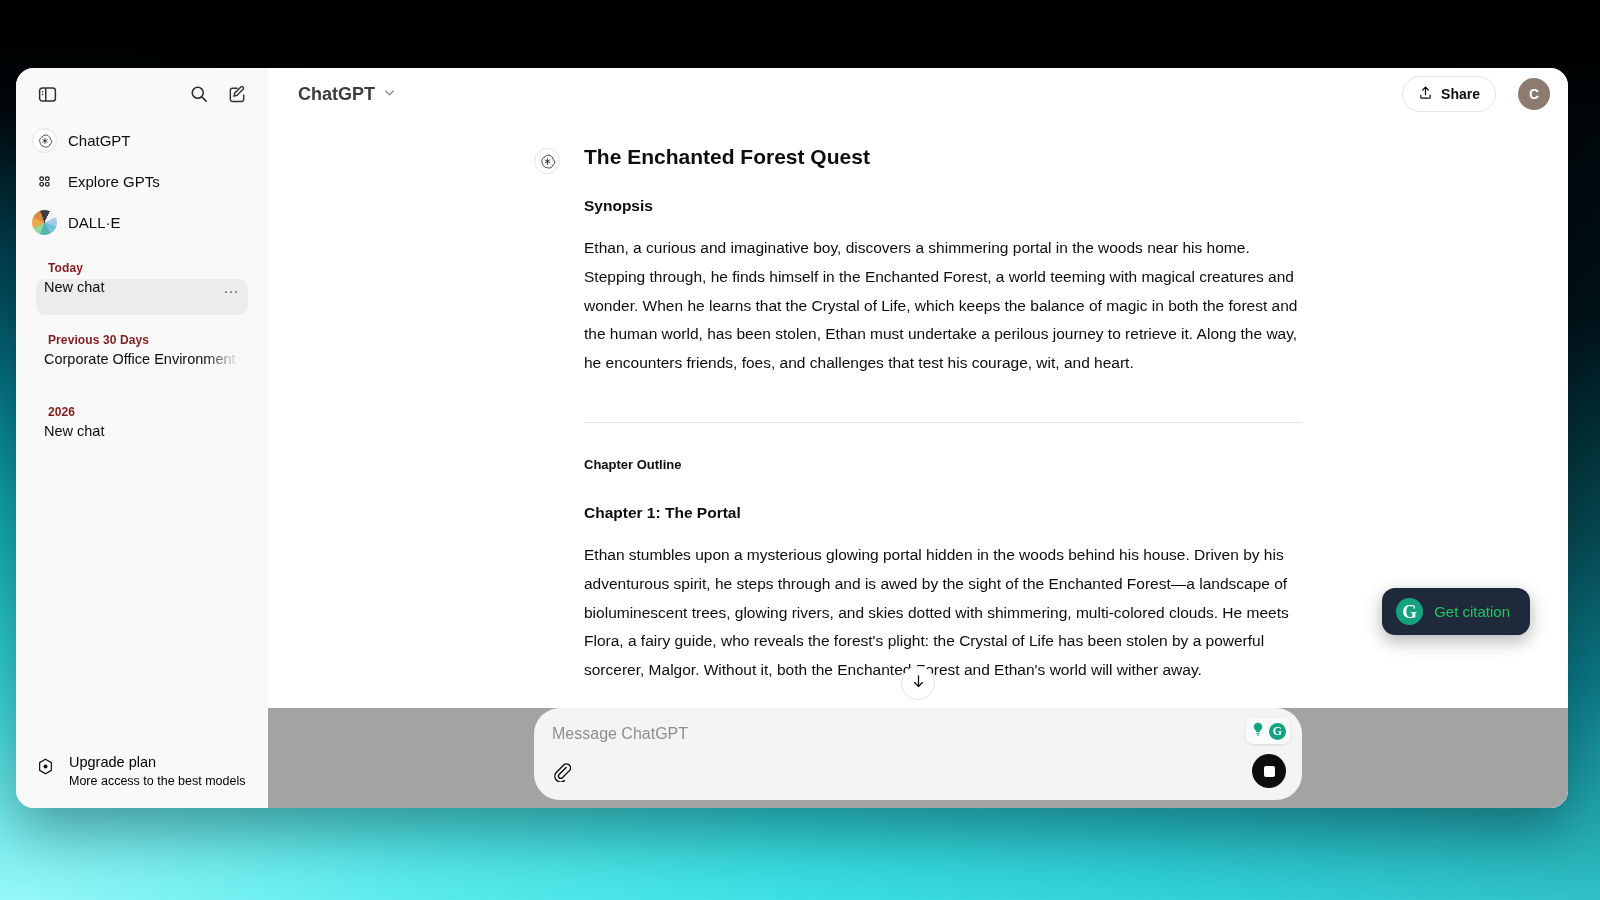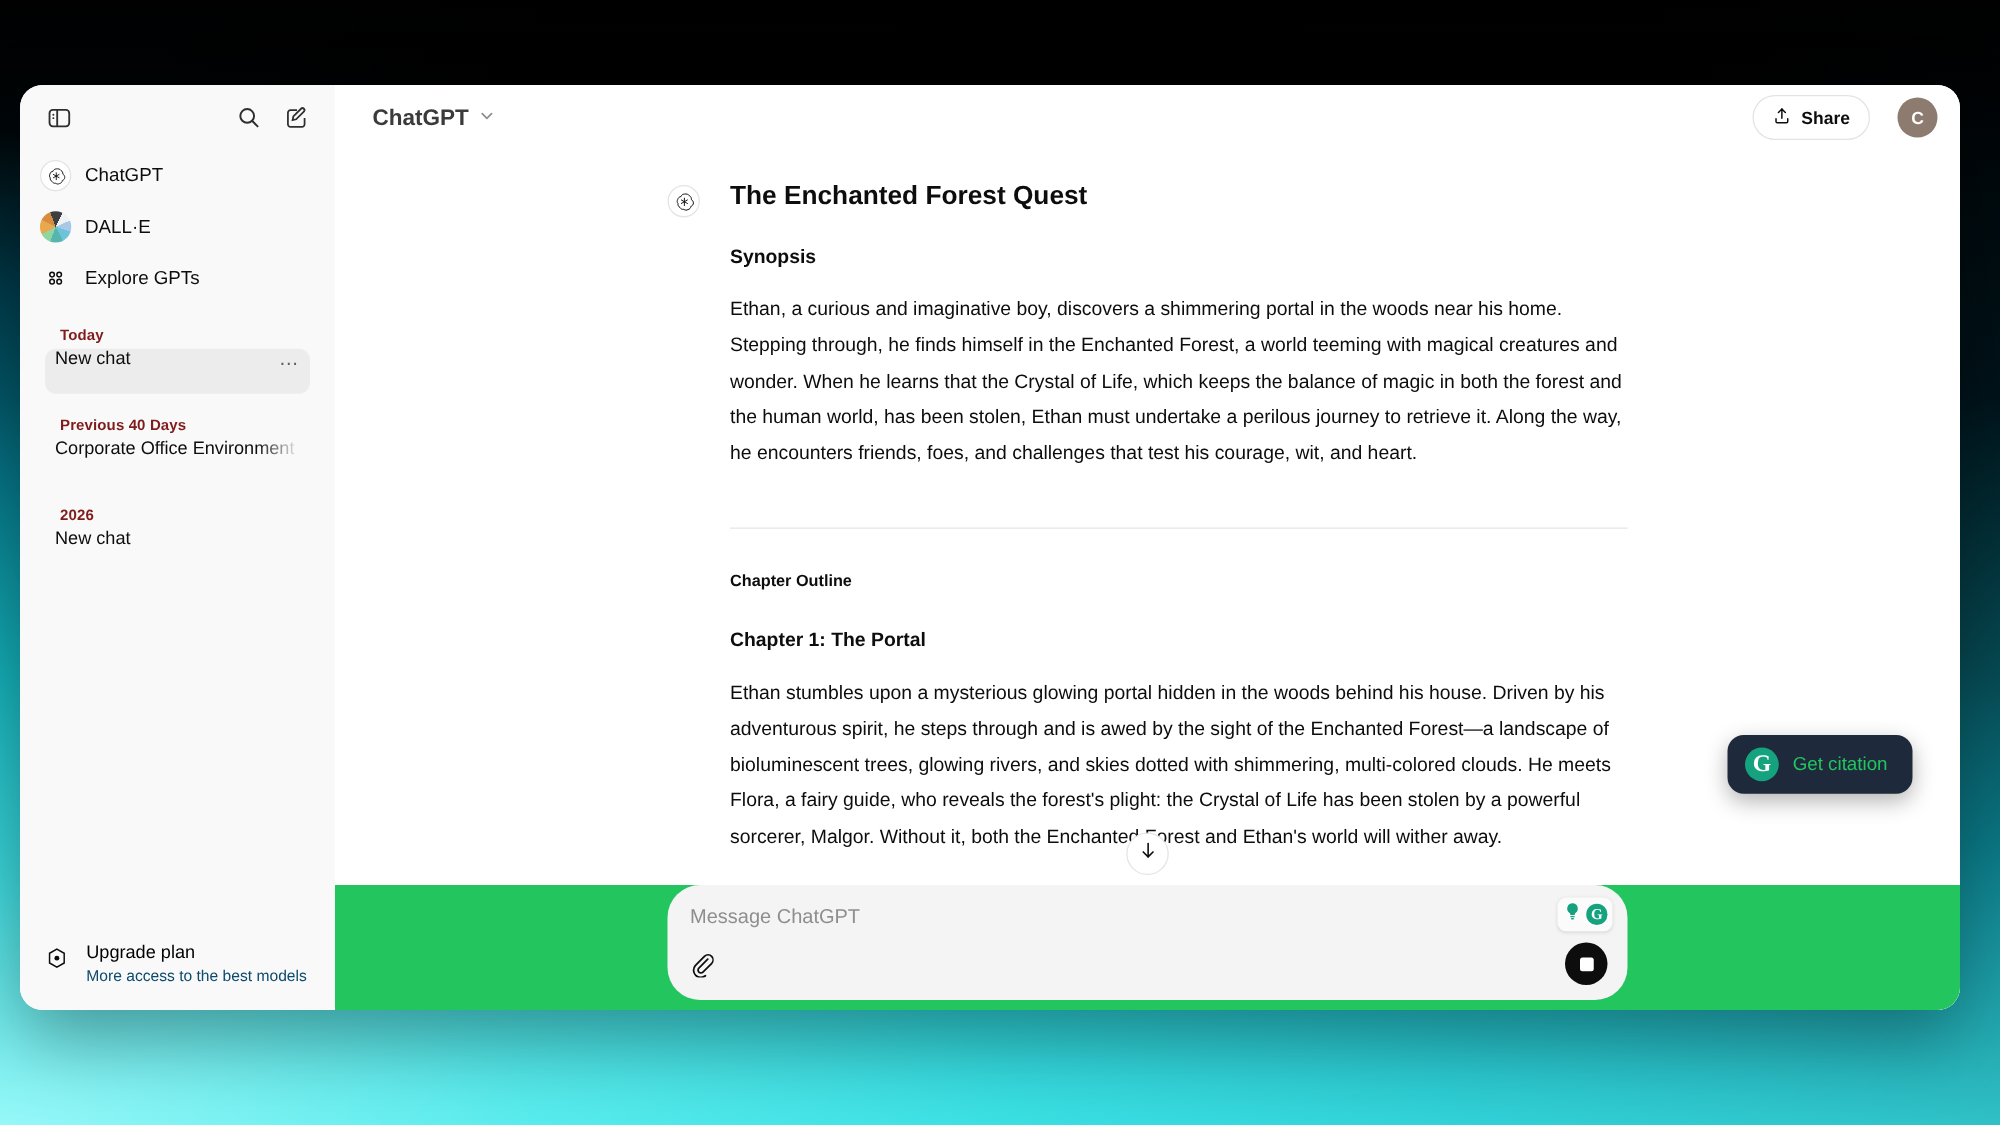--- a/index.html
+++ b/index.html
@@ -122,21 +122,21 @@
     margin-top: auto;
     padding: 8px 8px 10px;
   }
   .upgrade {
     display: flex; align-items: flex-start; gap: 11px;
     padding: 8px;
     border-radius: 10px;
   }
   .upg-ico { width: 26px; height: 26px; flex: 0 0 26px; display:flex; align-items:center; justify-content:center; color:#0d0d0d;}
   .upg-title { font-size: 14.5px; color: #000000; line-height: 19px; }
-  .upg-sub { font-size: 12.5px; color: #0c4a6e; line-height: 18px; }
+  .upg-sub { font-size: 12.5px; color: #000000; line-height: 18px; }
   
   #main { flex: 1; display: flex; flex-direction: column; position: relative; background:#fff; min-width:0; }
   .top-bar {
     height: 52px;
     display: flex; align-items: center;
     padding: 0 18px 0 22px;
     gap: 10px;
   }
   .model-sel {
     display: flex; align-items: center; gap: 7px;
@@ -211,21 +211,21 @@
     border-radius: 50%;
     background: #fff;
     border: 1px solid #e4e4e4;
     display: flex; align-items: center; justify-content: center;
     color: #0d0d0d;
   }
   
   .composer-wrap {
     padding: 0 16px 8px;
     display: flex; justify-content: center;
-    background: #22c55e;
+    background: #a3a3a3;
   }
   .composer {
     width: 100%; max-width: 768px;
     background: #f4f4f4;
     border-radius: 26px;
     padding: 14px 16px 12px;
     position: relative;
     min-height: 92px;
     display: flex; flex-direction: column;
   }
@@ -323,46 +323,46 @@
           <svg width="16" height="16" viewBox="0 0 24 24" fill="none" stroke="#0d0d0d" stroke-width="1.1">
             <path d="M12 3.2c-1.9 0-3.4 1.2-3.9 2.9-1.8.1-3.3 1.4-3.6 3.2-.9 1.4-.8 3.3.3 4.6-.3 1.8.6 3.6 2.2 4.4.8 1.6 2.6 2.5 4.4 2.1 1.4 1.1 3.3 1.2 4.7.3 1.8-.3 3.1-1.8 3.2-3.6 1.7-.5 2.9-2 2.9-3.9 0-1.6-.9-3-2.3-3.7.3-1.8-.6-3.6-2.2-4.4C16.9 3.6 14.4 2.7 12 3.2z"></path>
             <path d="M12 7.4v9.2M8.2 9.6l7.6 4.4M15.8 9.6l-7.6 4.4"></path>
           </svg>
         </span>
         <span>ChatGPT</span>
       </div>
 
       <div class="nav-item">
         <span class="nav-ico">
-          <span class="dalle-ico"></span>
-        </span>
-        <span>DALL·E</span>
-      </div>
-
-      <div class="nav-item">
-        <span class="nav-ico">
           <svg width="17" height="17" viewBox="0 0 24 24" fill="none" stroke="#0d0d0d" stroke-width="1.7">
             <circle cx="8" cy="8" r="2.6"></circle>
               <circle cx="16" cy="8" r="2.6"></circle>
             <circle cx="8" cy="16" r="2.6"></circle>
               <circle cx="16" cy="16" r="2.6"></circle>
           </svg>
         </span>
         <span>Explore GPTs</span>
       </div>
+
+      <div class="nav-item">
+        <span class="nav-ico">
+          <span class="dalle-ico"></span>
+        </span>
+        <span>DALL·E</span>
+      </div>
     </div>
 
     <div>
       <div class="sec-label">Today</div>
       <div class="chat-item active">
         <span class="txt">New chat</span>
         <span class="dots">…</span>
       </div>
 
-      <div class="sec-label">Previous 40 Days</div>
+      <div class="sec-label">Previous 30 Days</div>
       <div class="chat-item">
         <span class="txt">Corporate Office Environment Design</span>
       </div>
 
       <div class="sec-label">2026</div>
       <div class="chat-item">
         <span class="txt">New chat</span>
       </div>
     </div>
 

